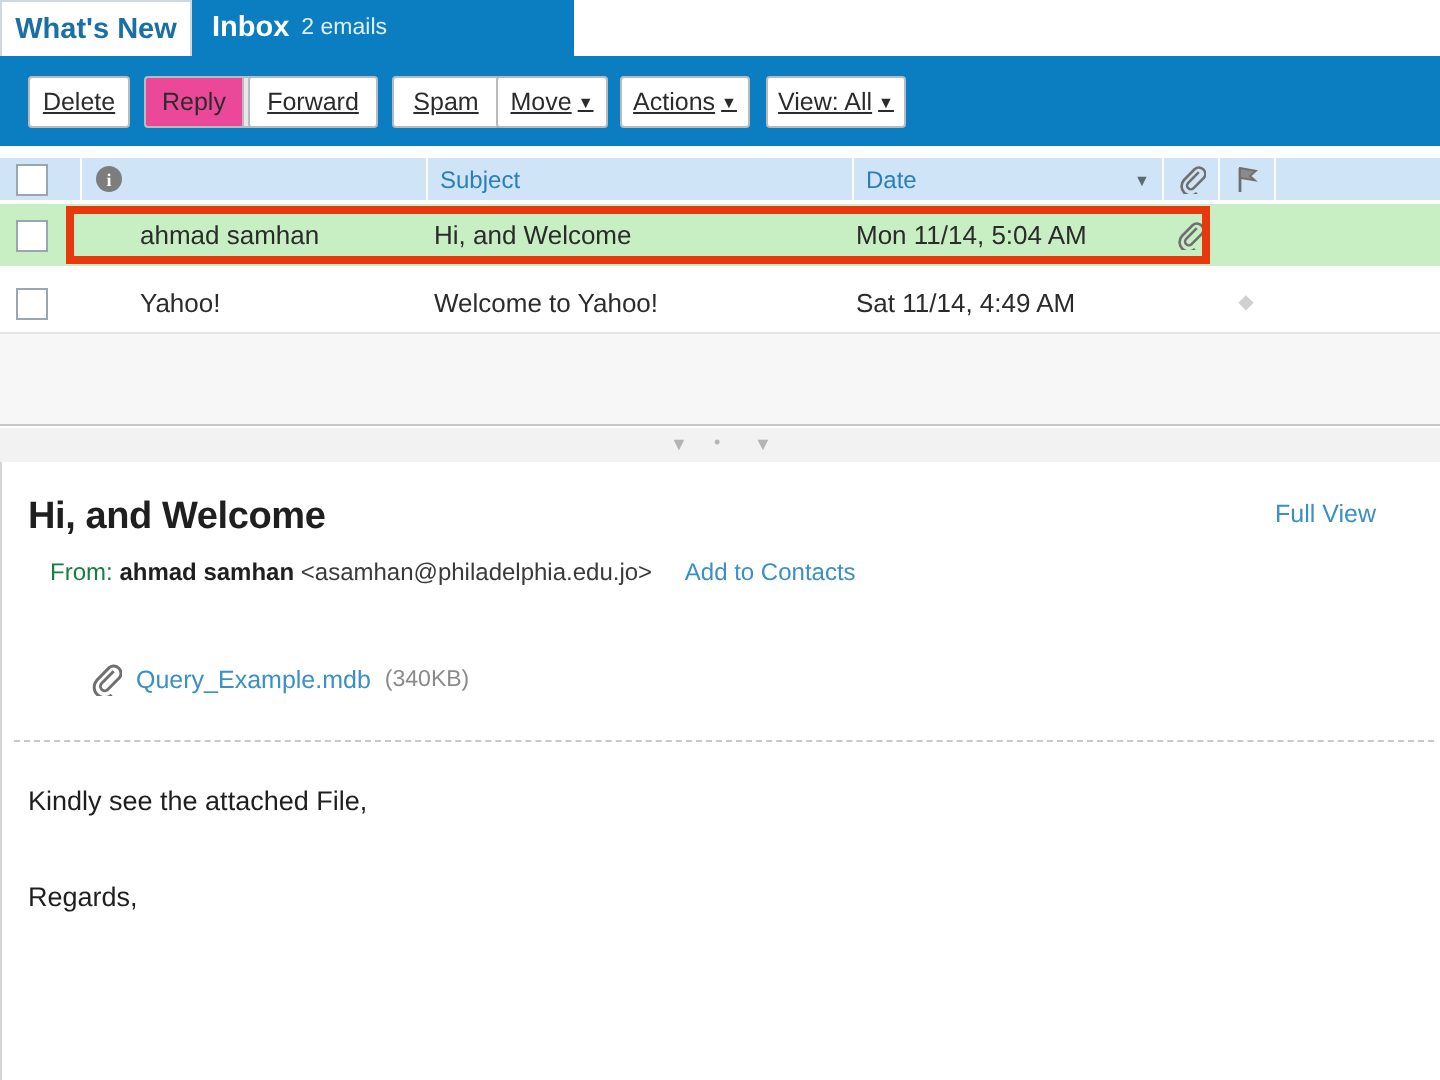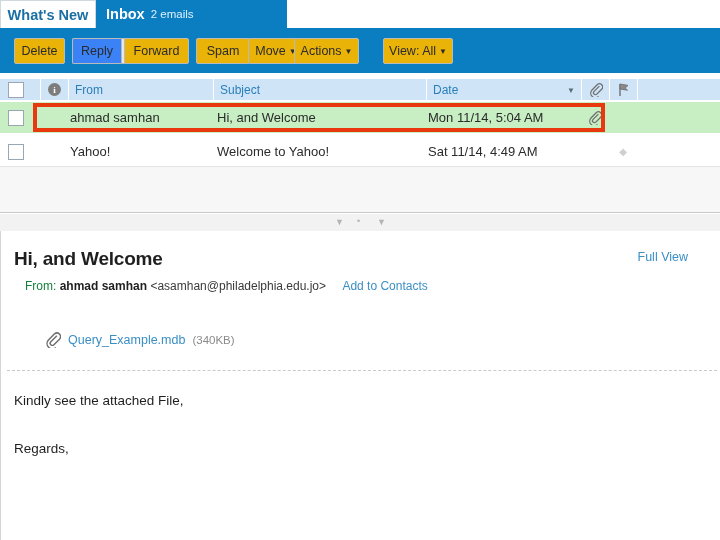--- a/index.html
+++ b/index.html
@@ -19,26 +19,26 @@
   .tab-inbox{left:96px;width:191px;background:#0a7ec1;color:#ffffff;padding-left:10px;gap:6px;}
   .tab-inbox .t-title{font-weight:bold;font-size:14.5px;}
   .tab-inbox .t-count{font-size:11.5px;color:#dff0fb;}
   .tab-close{position:absolute;left:252px;top:3px;width:22px;height:22px;
              display:flex;align-items:center;justify-content:center;
              color:#ffffff;font-weight:bold;font-size:14px;}
 
   
   .toolbar{position:absolute;left:0;top:28px;width:720px;height:45px;background:#0a7ec1;}
   .btn{position:absolute;top:10px;height:26px;box-sizing:border-box;
-       background:#eab308;border:1px solid #b9babc;border-radius:2px;
+       background:#ffffff;border:1px solid #b9babc;border-radius:2px;
        display:flex;align-items:center;justify-content:center;gap:3px;
-       color:#2b2b2b;font-size:12.5px;padding:0 8px;white-space:nowrap;}
+       color:#2b2b2b;font-size:12.5px;padding:0 8px;white-space:nowrap;text-decoration:underline;}
   .btn .caret{font-size:8px;line-height:1;position:relative;top:1px;}
   .split{position:absolute;top:10px;height:26px;display:flex;}
-  .split .sp-main{background:#3b82f6;border:1px solid #b9babc;border-right:none;border-radius:2px 0 0 2px;
+  .split .sp-main{background:#ec4899;border:1px solid #b9babc;border-right:none;border-radius:2px 0 0 2px;
        display:flex;align-items:center;padding:0 8px;font-size:12.5px;color:#2b2b2b;}
   .split .sp-arrow{background:#e6e7e8;border:1px solid #b9babc;border-radius:0 2px 2px 0;
        width:17px;display:flex;align-items:center;justify-content:center;font-size:8px;color:#2b2b2b;}
 
   
   .listhead{position:absolute;left:0;top:79px;width:720px;height:21px;background:#cfe5f7;}
   .lh-cell{position:absolute;top:0;height:21px;display:flex;align-items:center;
            color:#2a7fb8;font-size:12px;box-sizing:border-box;border-left:1px solid #ffffff;padding-left:6px;}
   .lh-chk{position:absolute;left:8px;top:3px;width:14px;height:14px;background:#ffffff;border:1px solid #9aa7b0;}
   .info-dot{width:13px;height:13px;border-radius:50%;background:#7d7d7d;color:#ffffff;
@@ -112,38 +112,35 @@
 
     <div class="btn" style="left:196px;width:54px;">
       <span>Spam</span>
     </div>
 
     <div class="btn" style="left:248px;width:56px;">
       <span>Move</span>
       <span class="caret">▼</span>
     </div>
 
-    <div class="btn" style="left:294px;width:65px;">
+    <div class="btn" style="left:310px;width:65px;">
       <span>Actions</span>
       <span class="caret">▼</span>
     </div>
 
     <div class="btn" style="left:383px;width:70px;">
       <span>View: All</span>
       <span class="caret">▼</span>
     </div>
   </div>
 
   <div class="listhead">
     <div class="lh-chk"></div>
     <div class="lh-cell" style="left:40px;width:28px;justify-content:center;padding-left:0;">
       <span class="info-dot">i</span>
-    </div>
-    <div class="lh-cell" style="left:68px;width:145px;">
-      <span>From</span>
     </div>
     <div class="lh-cell" style="left:213px;width:213px;">
       <span>Subject</span>
     </div>
     <div class="lh-cell" style="left:426px;width:155px;">
       <span>Date</span>
     </div>
     <span class="sort-caret">▼</span>
     <div class="lh-cell" style="left:581px;width:28px;justify-content:center;padding-left:0;">
       <svg width="14" height="15" viewBox="0 0 14 15">

